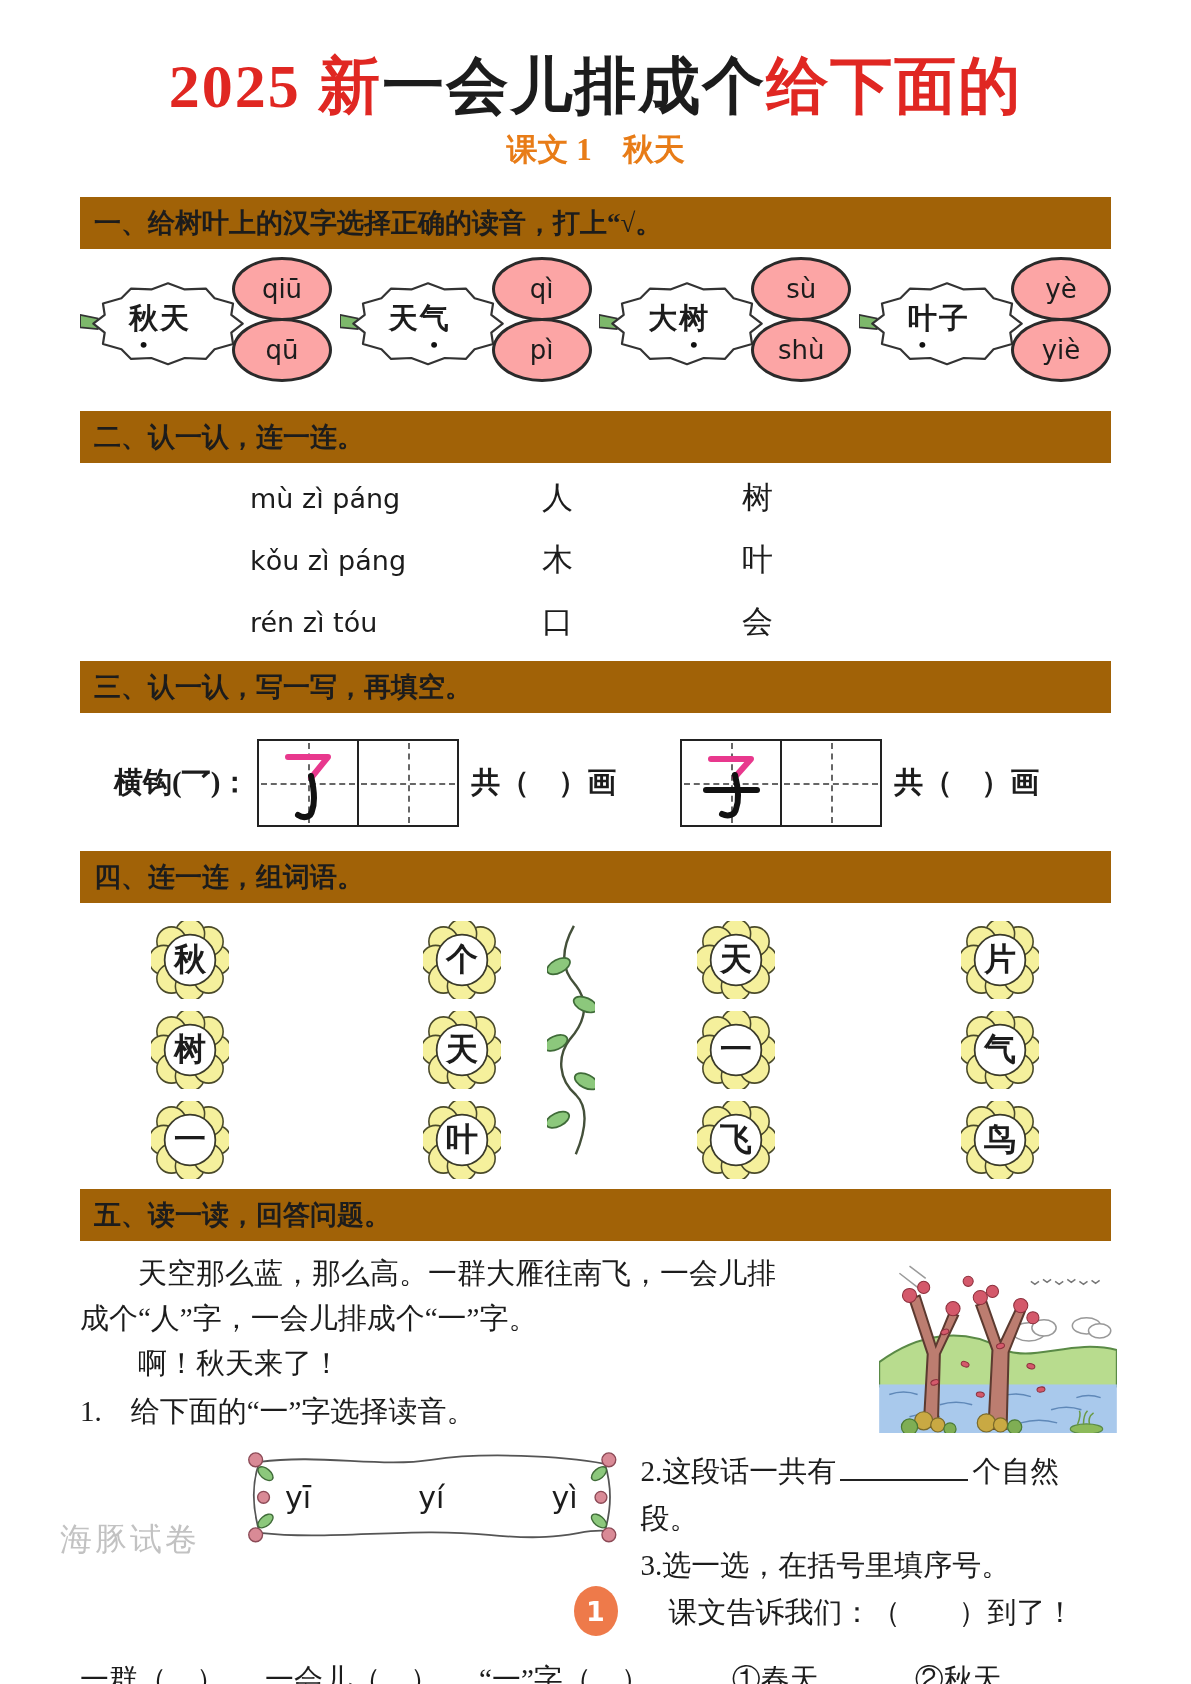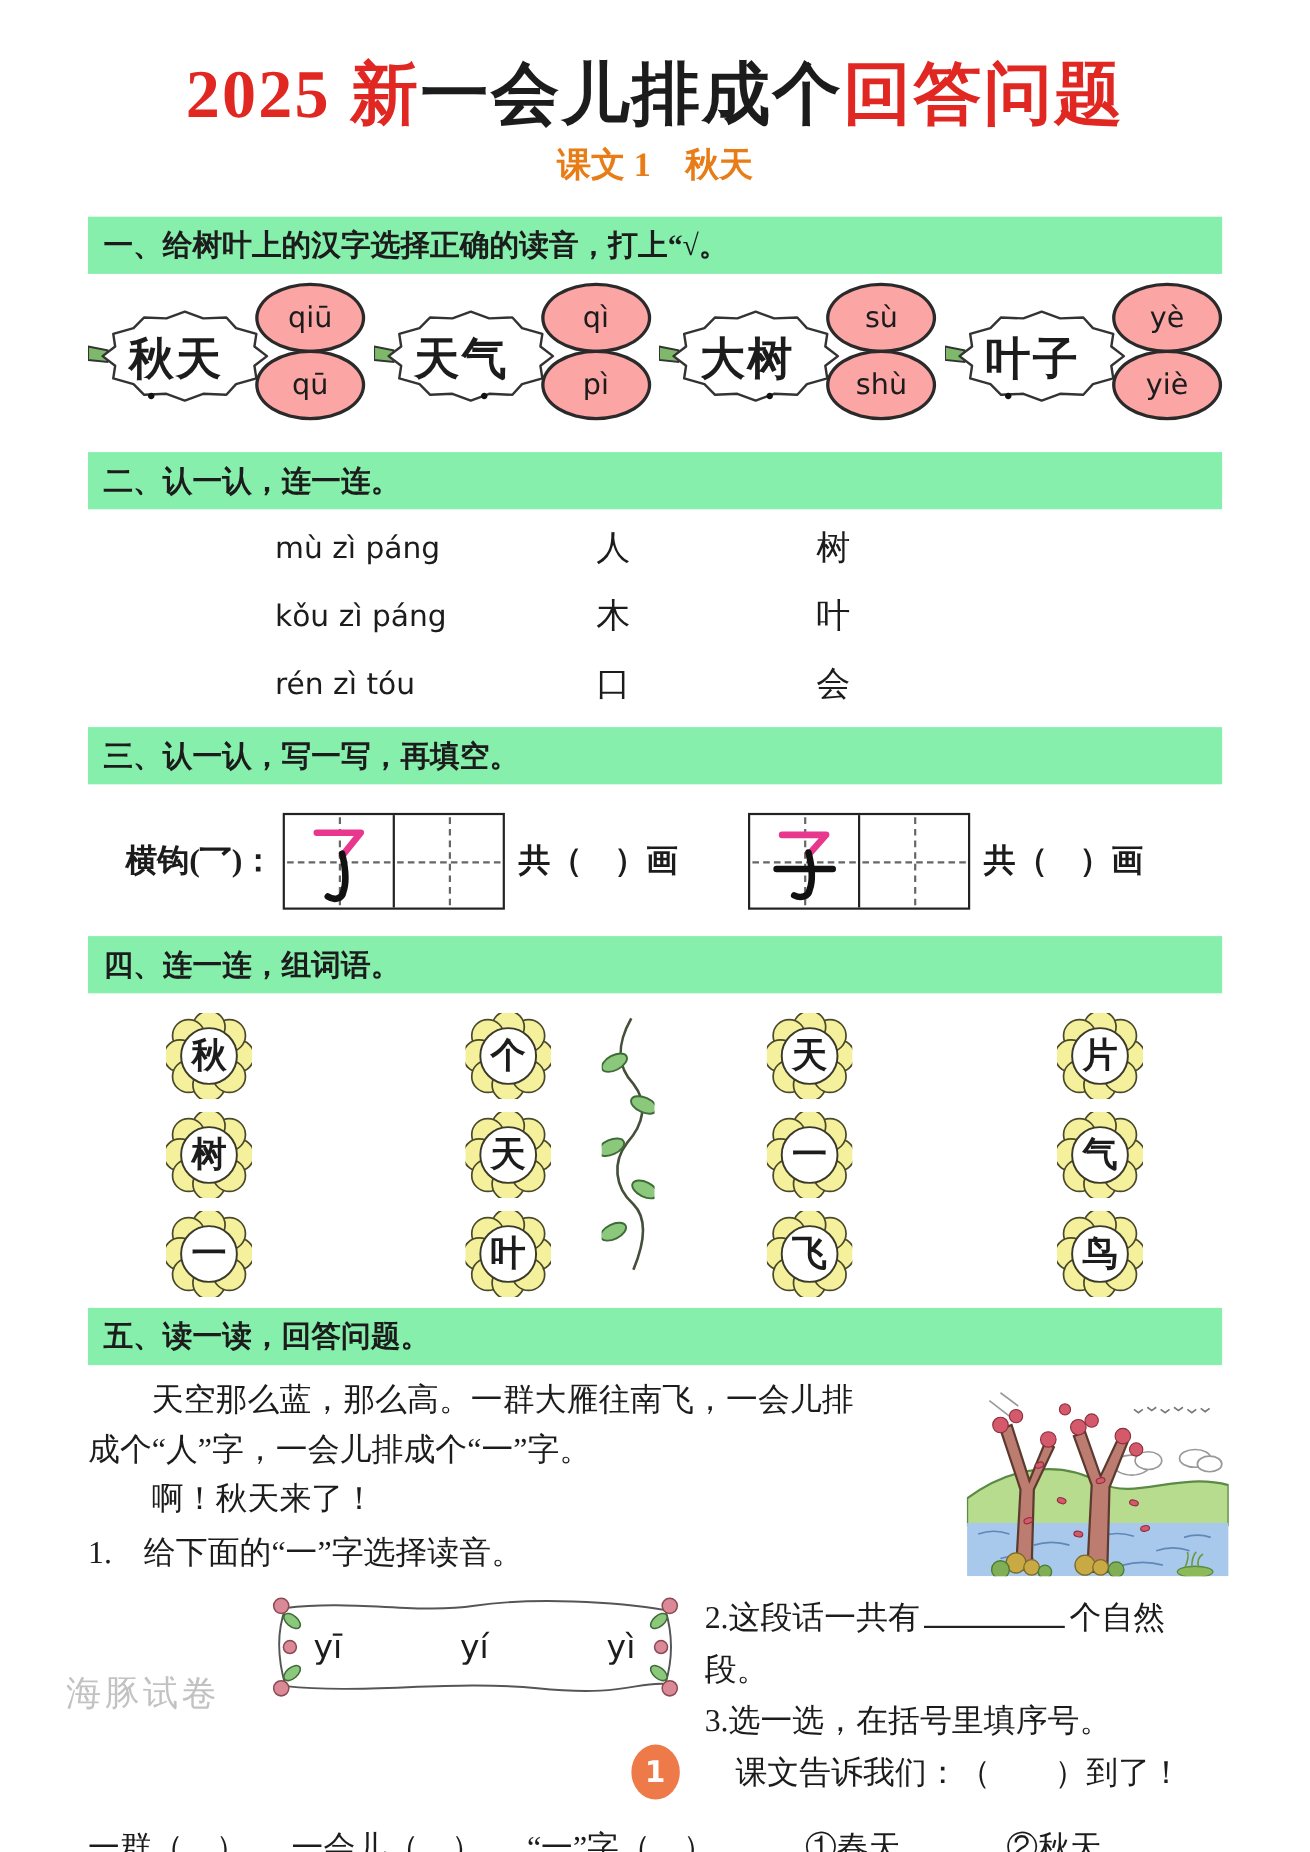--- a/index.html
+++ b/index.html
@@ -4,28 +4,28 @@
 <style>
   html,body{margin:0;padding:0;}
   body{
     width:1191px;height:1684px;background:#fff;position:relative;overflow:hidden;
     font-family:"Liberation Serif","DejaVu Serif",serif;color:#1c1c1c;
   }
   .title{margin-top:54px;text-align:center;font-size:62px;font-weight:bold;letter-spacing:2px;line-height:1.05;}
   .title .red{color:#e02722;}
   .subtitle{margin-top:10px;text-align:center;font-size:31px;font-weight:bold;color:#e87c17;}
   .content{width:1031px;margin:0 80px;}
-  .bar{height:52px;background:#86efac;display:flex;align-items:center;padding-left:14px;
+  .bar{height:52px;background:#a16207;display:flex;align-items:center;padding-left:14px;
        font-size:27px;font-weight:600;box-sizing:border-box;}
   
   .leafrow{display:flex;justify-content:space-between;margin:10px 0 8px 0;height:138px;}
   .leafgrp{position:relative;width:252px;height:132px;}
   .leaf-svg{position:absolute;left:0;top:12px;width:176px;height:109px;}
   .leaf-word{position:absolute;left:20px;top:40px;width:120px;text-align:center;
-             font-size:41px;font-weight:bold;letter-spacing:2px;}
+             font-size:29px;font-weight:bold;letter-spacing:2px;}
   .du{position:relative;}
   .du::after{content:"•";position:absolute;left:50%;transform:translateX(-50%);
              bottom:-24px;font-size:22px;color:#111;}
   .bubbles{position:absolute;right:0;top:-2px;display:flex;flex-direction:column;}
   .bubble{width:94px;height:58px;border:3px solid #2a2a2a;border-radius:50%;background:#fca5a5;
           display:flex;align-items:center;justify-content:center;
           font-family:"DejaVu Sans",sans-serif;font-size:26px;}
   .bubble+.bubble{margin-top:-3px;}
   
   .matchblock{padding:4px 0 8px 0;}
@@ -98,21 +98,21 @@
         <circle cx="13" cy="40" r="15"></circle>
           <circle cx="21" cy="59" r="15"></circle>
         <circle cx="40" cy="67" r="15"></circle>
           <circle cx="59" cy="59" r="15"></circle>
       </g>
       <circle cx="40" cy="40" r="26" fill="#fff" stroke="#3a3a2a" stroke-width="1.8"></circle>
     </symbol>
   </defs>
 </svg>
 
-<div class="title"><span class="red">2025 新</span><span>一会儿排成个</span><span class="red">回答问题</span></div>
+<div class="title"><span class="red">2025 新</span><span>一会儿排成个</span><span class="red">给下面的</span></div>
 <div class="subtitle">课文 1　秋天</div>
 
 <div class="content">
 
   <div class="bar" style="margin-top:26px">一、给树叶上的汉字选择正确的读音，打上“√。</div>
   <div class="leafrow">
     <div class="leafgrp">
       <svg class="leaf-svg">
           <use href="#leaf"></use>
         </svg>

